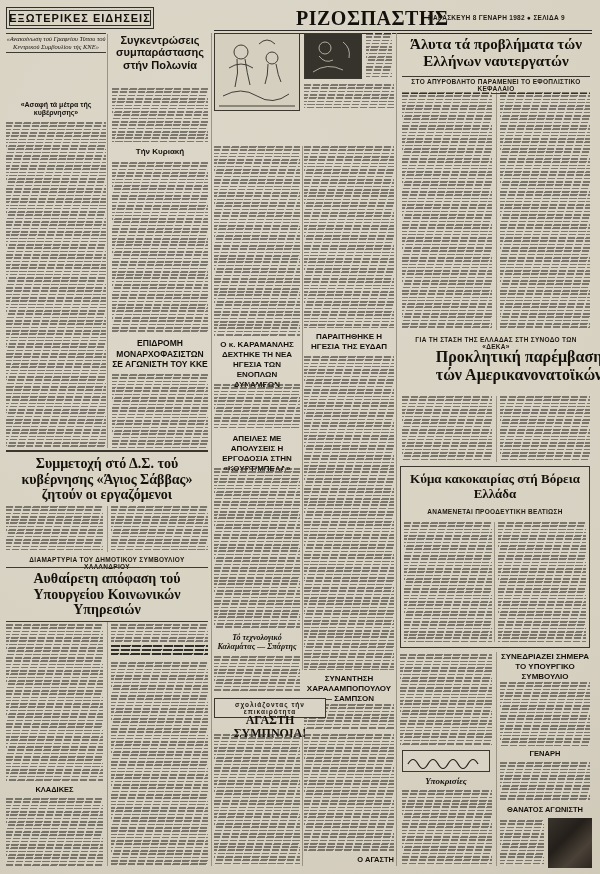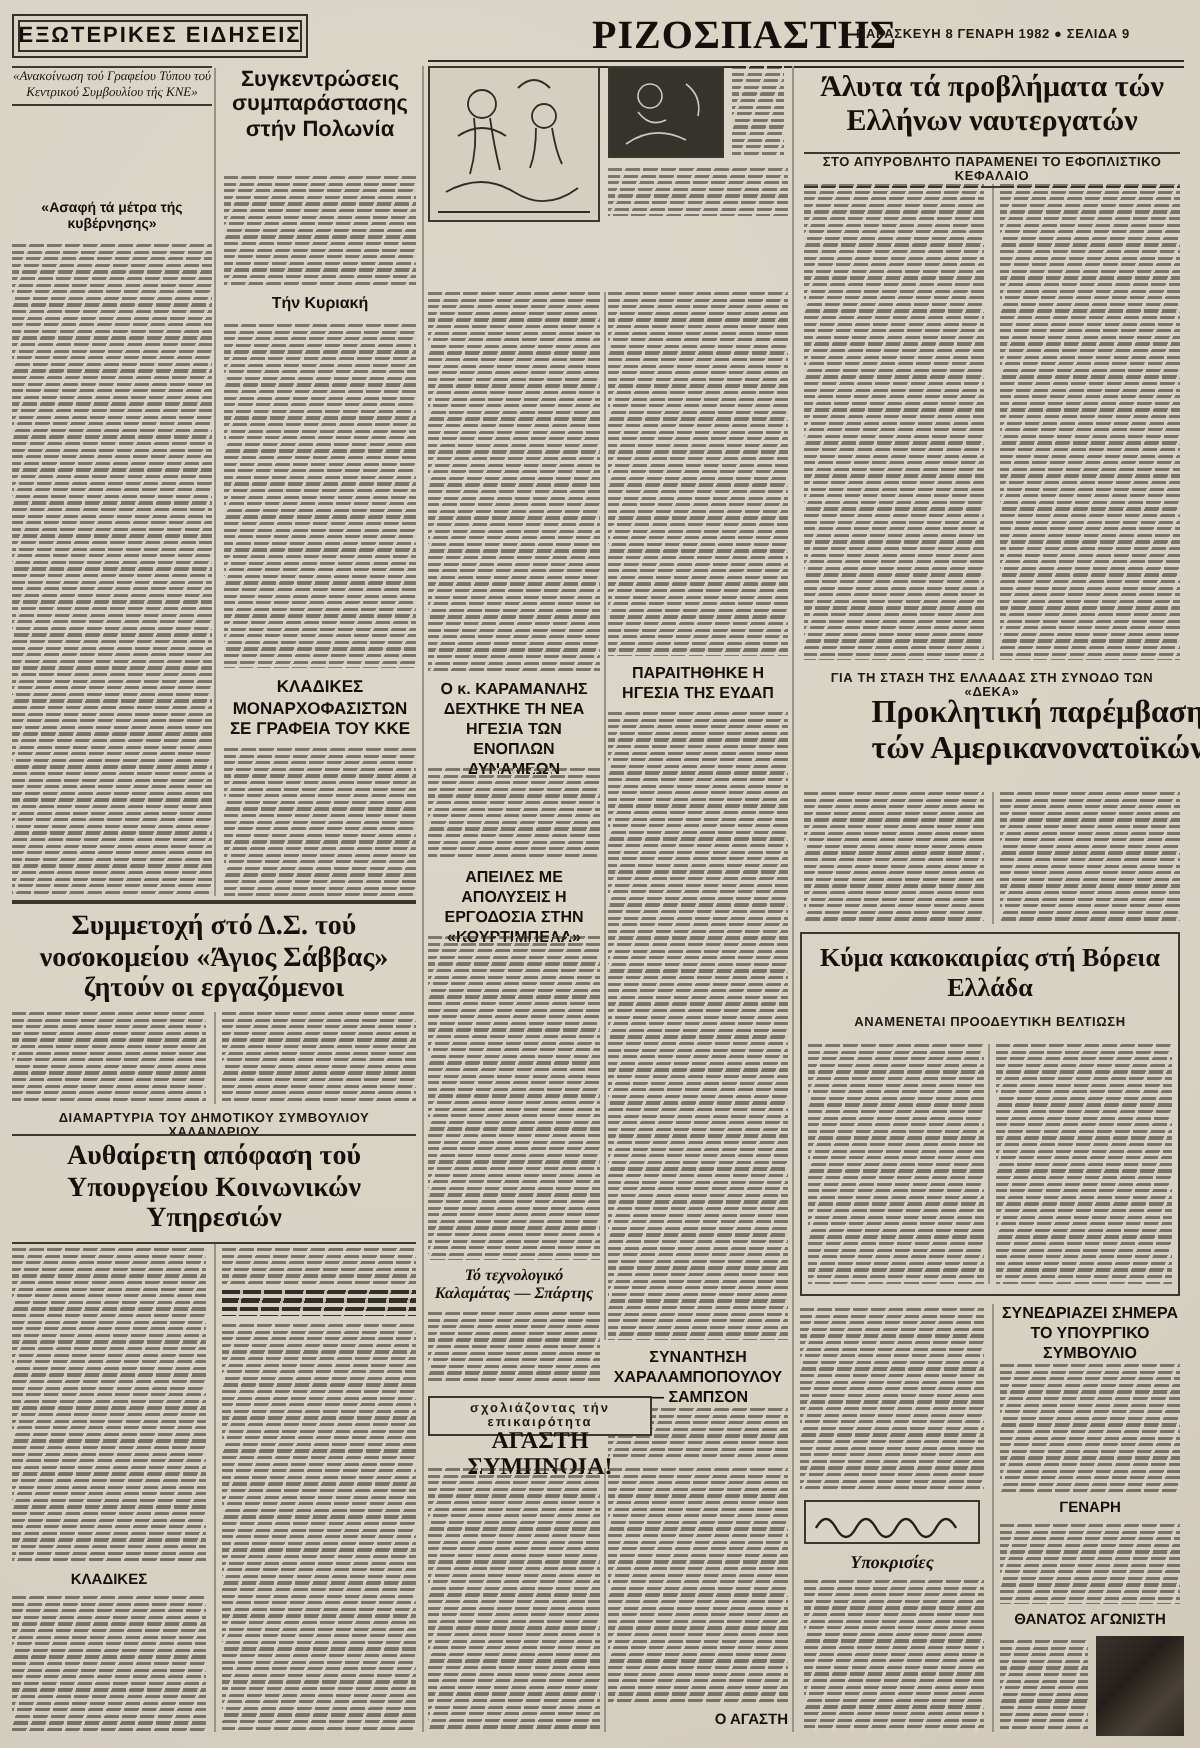--- a/index.html
+++ b/index.html
@@ -55,25 +55,25 @@
   <div class="abs vrule" style="left:496px;top:652px;height:214px;"></div>
 
   <div class="abs serif ital ruled" style="left:6px;top:33px;width:100px;font-size:6.5px;text-align:center;line-height:1.25;">«Ανακοίνωση τού Γραφείου Τύπου τού Κεντρικού Συμβουλίου τής ΚΝΕ»</div>
   <div class="abs head" style="left:6px;top:101px;width:100px;font-size:7px;">«Ασαφή τά μέτρα τής κυβέρνησης»</div>
   <div class="abs sim" style="left:6px;top:122px;width:100px;height:326px;"></div>
 
   <div class="abs head" style="left:112px;top:34px;width:96px;font-size:11px;">Συγκεντρώσεις συμπαράστασης στήν Πολωνία</div>
   <div class="abs sim" style="left:112px;top:88px;width:96px;height:56px;"></div>
   <div class="abs head" style="left:112px;top:148px;width:96px;font-size:8px;">Τήν Κυριακή</div>
   <div class="abs sim" style="left:112px;top:162px;width:96px;height:172px;"></div>
-  <div class="abs head" style="left:112px;top:338px;width:96px;font-size:8.5px;line-height:1.25;">ΚΛΑΔΙΚΕΣ ΜΟΝΑΡΧΟΦΑΣΙΣΤΩΝ ΣΕ ΓΡΑΦΕΙΑ ΤΟΥ ΚΚΕ</div>
+  <div class="abs head" style="left:112px;top:338px;width:96px;font-size:8.5px;line-height:1.25;">ΕΠΙΔΡΟΜΗ ΜΟΝΑΡΧΟΦΑΣΙΣΤΩΝ ΣΕ ΑΓΩΝΙΣΤΗ ΤΟΥ ΚΚΕ</div>
   <div class="abs sim" style="left:112px;top:374px;width:96px;height:74px;"></div>
 
   <div class="abs hrule" style="left:6px;top:450px;width:202px;height:2px;"></div>
-  <div class="abs head serif" style="left:6px;top:456px;width:202px;font-size:14px;">Συμμετοχή στό Δ.Σ. τού νοσοκομείου «Άγιος Σάββας» ζητούν οι εργαζόμενοι</div>
+  <div class="abs head serif" style="left:6px;top:456px;width:202px;font-size:14px;">Συμμετοχή στό Δ.Σ. τού κυβέρνησης «Άγιος Σάββας» ζητούν οι εργαζόμενοι</div>
   <div class="abs sim" style="left:6px;top:506px;width:97px;height:46px;"></div>
   <div class="abs sim" style="left:111px;top:506px;width:97px;height:46px;"></div>
 
   <div class="abs kick" style="left:6px;top:556px;width:202px;font-size:6.5px;">ΔΙΑΜΑΡΤΥΡΙΑ ΤΟΥ ΔΗΜΟΤΙΚΟΥ ΣΥΜΒΟΥΛΙΟΥ ΧΑΛΑΝΔΡΙΟΥ</div>
   <div class="abs head serif ruled" style="left:6px;top:567px;width:202px;font-size:14px;padding:3px 0;">Αυθαίρετη απόφαση τού Υπουργείου Κοινωνικών Υπηρεσιών</div>
   <div class="abs sim" style="left:6px;top:624px;width:97px;height:158px;"></div>
   <div class="abs head" style="left:6px;top:786px;width:97px;font-size:7.5px;">ΚΛΑΔΙΚΕΣ</div>
   <div class="abs sim" style="left:6px;top:798px;width:97px;height:68px;"></div>
   <div class="abs sim" style="left:111px;top:624px;width:97px;height:18px;"></div>
   <div class="abs sim-dense" style="left:111px;top:645px;width:97px;height:13px;"></div>

